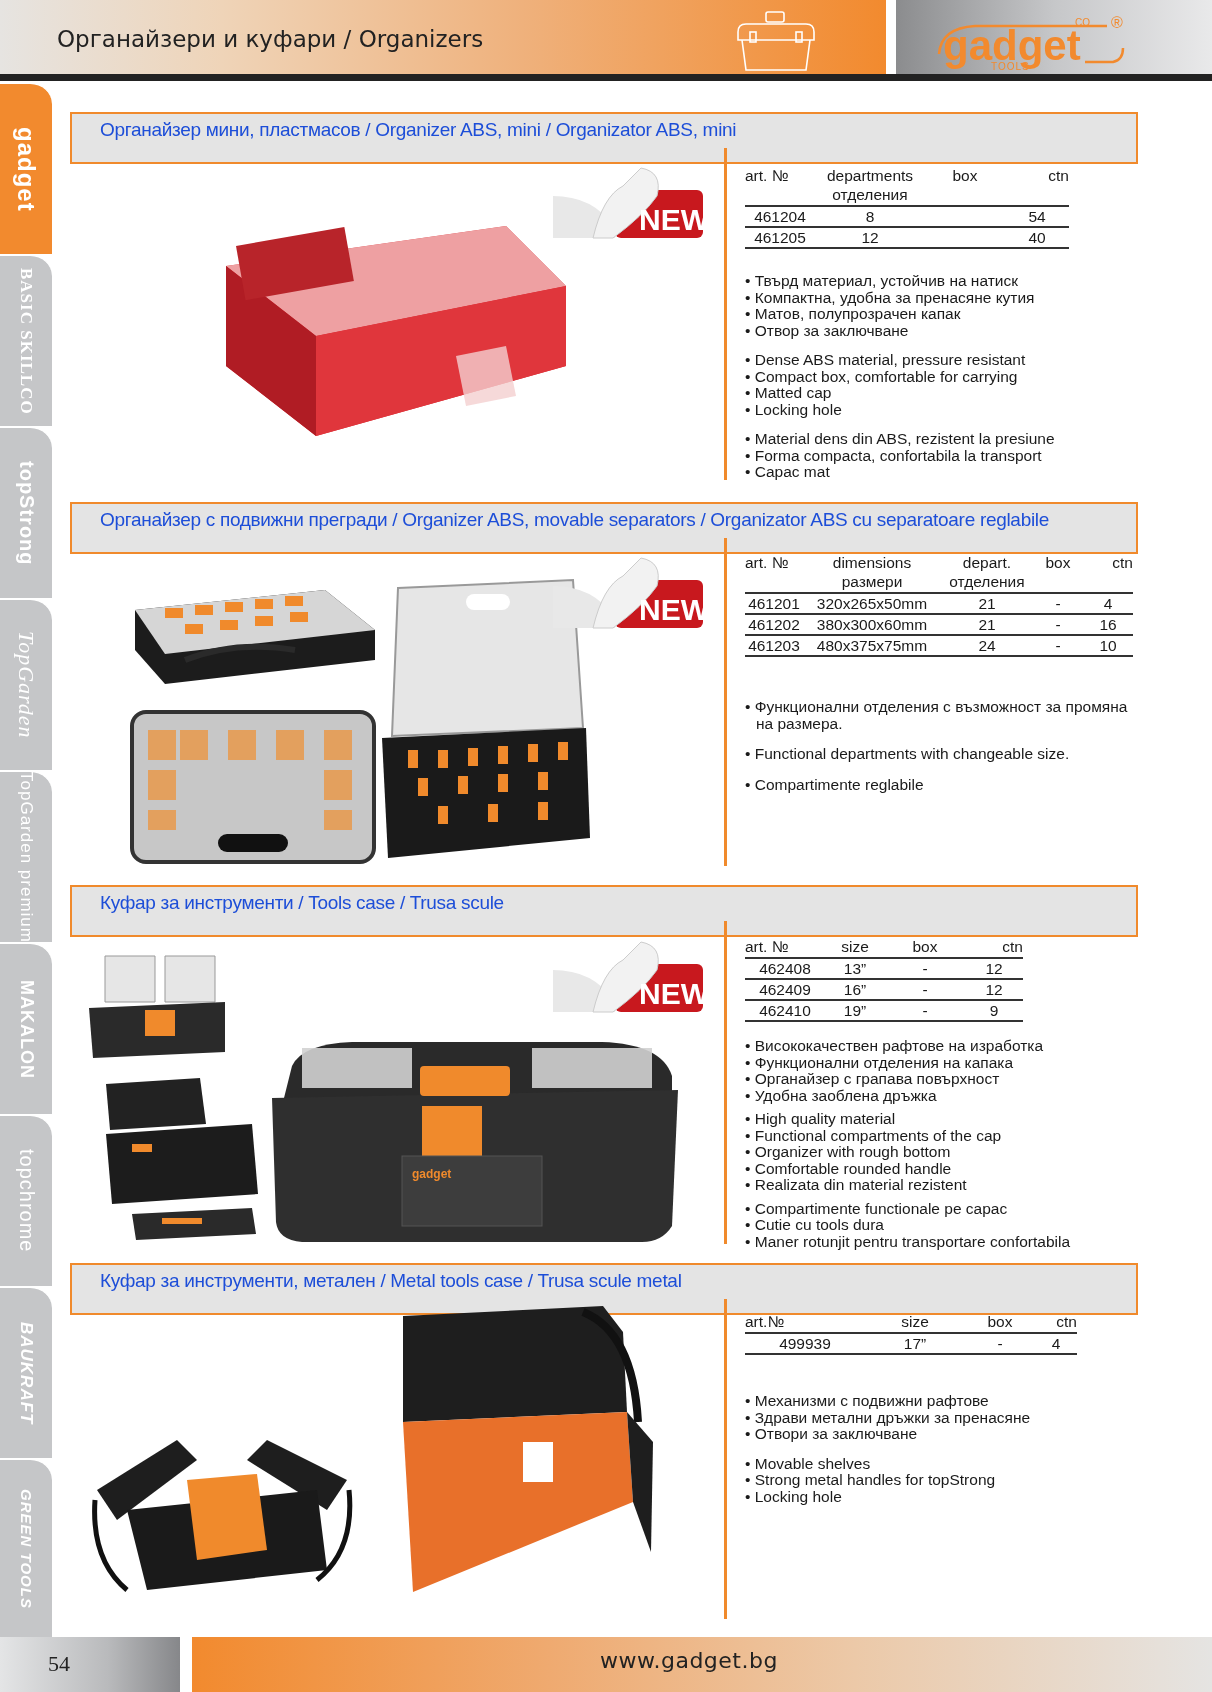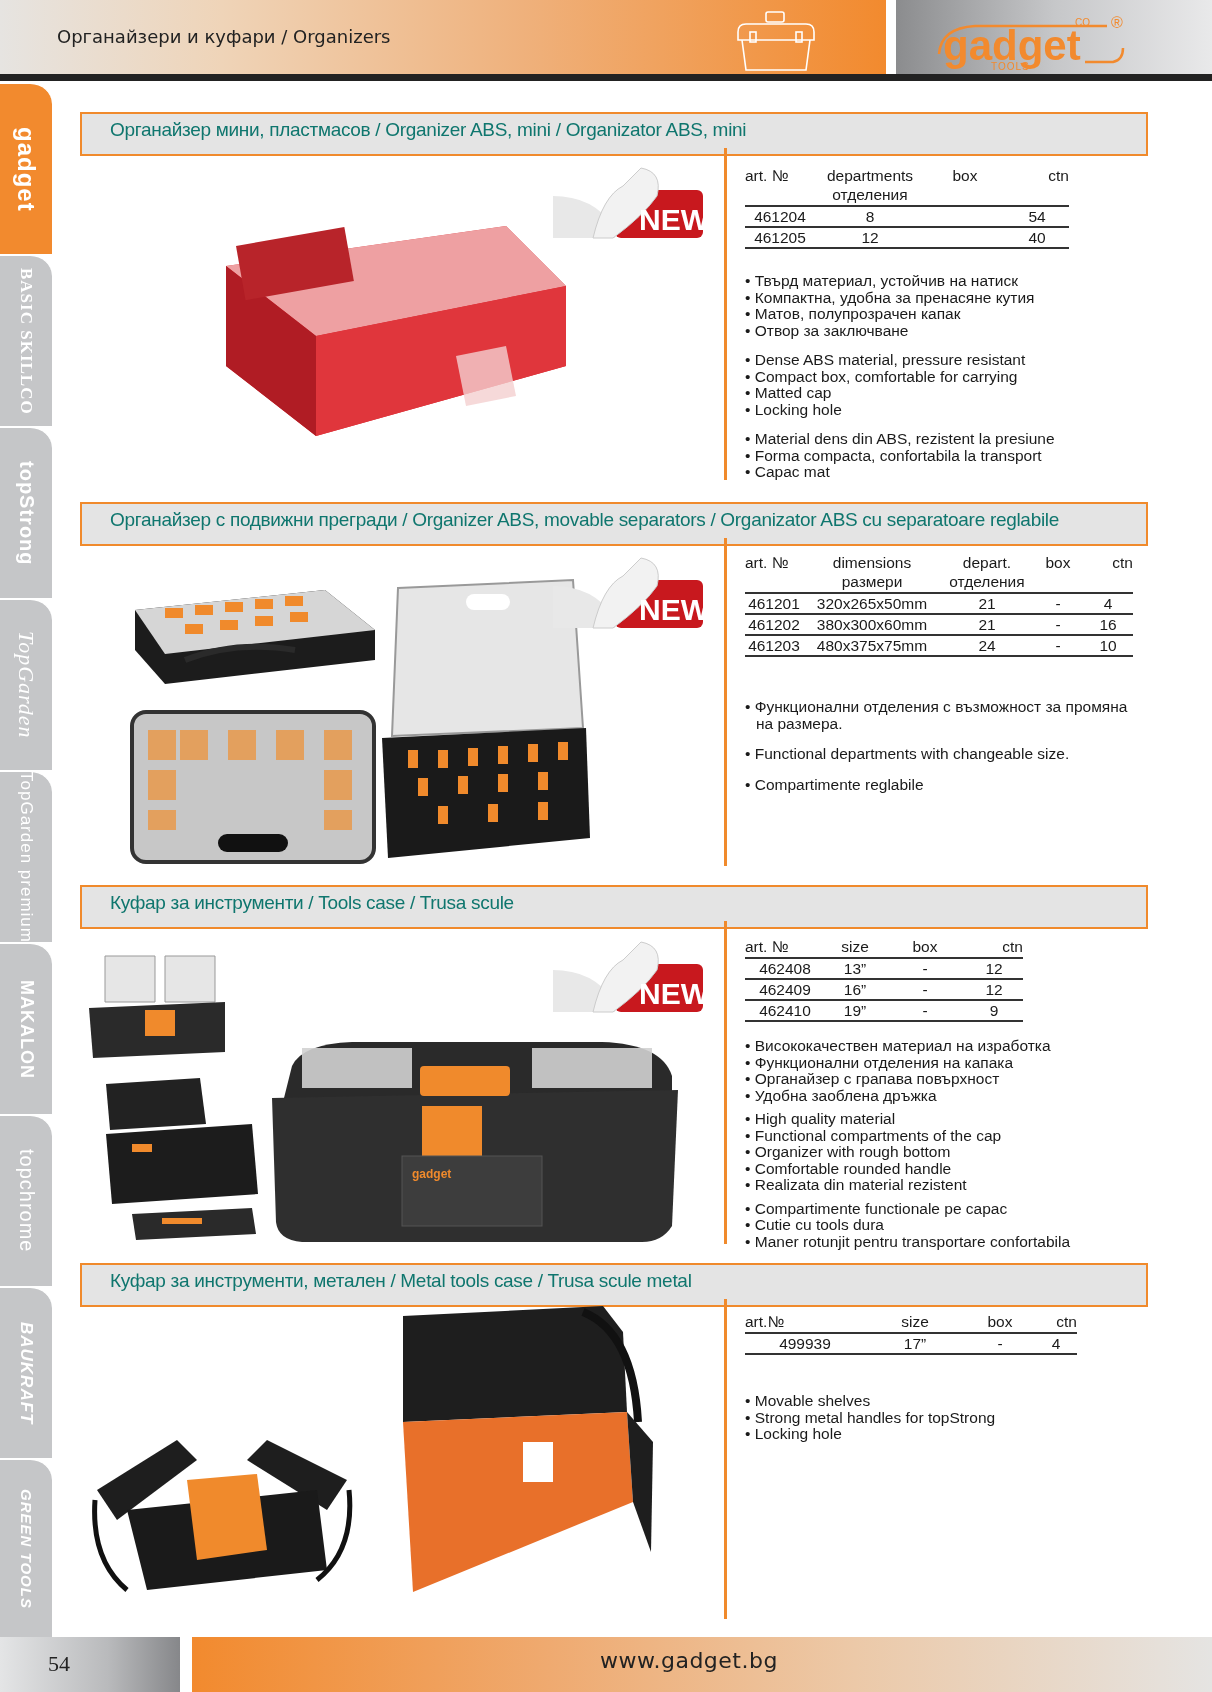--- a/index.html
+++ b/index.html
@@ -1,33 +1,33 @@
 <!DOCTYPE html>
 <html><head>
 <meta charset="utf-8">
 <style>
   * { box-sizing: border-box; margin: 0; padding: 0; }
   body { width: 1212px; height: 1692px; background: #ffffff; font-family: "Liberation Sans", sans-serif; position: relative; overflow: hidden; color: #1a1a1a; }
   .header { position: absolute; left: 0; top: 0; width: 1212px; height: 74px; }
   .header-left { position: absolute; left: 0; top: 0; width: 886px; height: 74px; background: linear-gradient(90deg, #e6e4e1 0%, #efd4b8 25%, #efb07a 60%, #f28a2e 100%); }
   .header-right { position: absolute; left: 896px; top: 0; width: 316px; height: 74px; background: linear-gradient(90deg, #8b8c8e 0%, #c6c7c9 50%, #e9e9ea 100%); }
   .header-bar { position: absolute; left: 0; top: 74px; width: 1212px; height: 7px; background: #222222; }
-  .header-title { position: absolute; left: 57px; top: 26px; font-family: "DejaVu Sans", sans-serif; font-size: 18px; color: #222; }
+  .header-title { position: absolute; left: 57px; top: 26px; font-family: "DejaVu Sans", sans-serif; font-size: 23px; color: #222; }
   .toolbox-icon { position: absolute; left: 734px; top: 10px; width: 84px; height: 62px; }
   .brand-logo { position: absolute; left: 935px; top: 14px; width: 200px; height: 58px; }
 
   .sidebar { position: absolute; left: 0; top: 82px; width: 52px; height: 1555px; }
   .tab { position: absolute; left: 0; width: 52px; height: 172px; background: #c5c6c8; border-radius: 0 22px 0 0; border-top: 2px solid #ffffff; display: flex; align-items: center; justify-content: center; }
   .tab.active { background: #f28a2e; }
   .tab span { writing-mode: vertical-rl; color: #ffffff; font-weight: bold; font-size: 20px; letter-spacing: 1px; white-space: nowrap; }
   .tab.active span { font-size: 24px; }
   .tab .italic { font-family: "Liberation Serif", serif; font-style: italic; font-weight: normal; }
   .tab .light { font-weight: normal; }
 
-  .section-bar { position: absolute; left: 70px; width: 1068px; height: 44px; background: #e4e4e4; border: 2px solid #f08a2c; font-family: "Liberation Sans", sans-serif; font-size: 19px; color: #0f766e; line-height: 32px; padding-left: 28px; white-space: nowrap; overflow: hidden; letter-spacing: -0.3px; margin-left: 10px; }
+  .section-bar { position: absolute; left: 70px; width: 1068px; height: 52px; background: #e4e4e4; border: 2px solid #f08a2c; font-family: "Liberation Sans", sans-serif; font-size: 19px; color: #1d4ed8; line-height: 32px; padding-left: 28px; white-space: nowrap; overflow: hidden; letter-spacing: -0.3px; }
   .divider { position: absolute; left: 724px; width: 3px; background: #f08a2c; }
 
   .specs { position: absolute; font-size: 15.5px; color: #1a1a1a; border-collapse: collapse; }
   .specs th { font-weight: normal; padding: 0; line-height: 19px; vertical-align: top; }
   .specs td { padding: 0; line-height: 19px; border-bottom: 2px solid #333; text-align: center; }
   .specs thead tr { border-bottom: 2px solid #333; }
   .specs thead th { border-bottom: 2px solid #333; padding-bottom: 1px; }
   .l { text-align: left; } .c { text-align: center; } .r { text-align: right; }
 
   .bullets { position: absolute; left: 745px; font-size: 15.5px; line-height: 16.5px; color: #1a1a1a; }
@@ -336,21 +336,21 @@
         <td class="l">462410</td>
         <td class="c">19”</td>
         <td class="c">-</td>
         <td class="r">9</td>
       </tr>
   </tbody>
 </table>
 
 <div class="bullets" style="top:1038px;width:400px">
   <div class="group" style="margin-bottom:7px">
-      <div class="item">Висококачествен материал на изработка</div>
+      <div class="item">Висококачествен рафтове на изработка</div>
       <div class="item">Функционални отделения на капака</div>
       <div class="item">Органайзер с грапава повърхност</div>
       <div class="item">Удобна заоблена дръжка</div>
     </div>
   <div class="group" style="margin-bottom:7px">
       <div class="item">High quality material</div>
       <div class="item">Functional compartments of the cap</div>
       <div class="item">Organizer with rough bottom</div>
       <div class="item">Comfortable rounded handle</div>
       <div class="item">Realizata din material rezistent</div>
@@ -395,20 +395,25 @@
         <td class="l">499939</td>
         <td class="c">17”</td>
         <td class="c">-</td>
         <td class="r">4</td>
       </tr>
   </tbody>
 </table>
 
 <div class="bullets" style="top:1393px;width:380px">
   <div class="group">
+      <div class="item">Механизми с подвижни рафтове</div>
+      <div class="item">Здрави метални дръжки за пренасяне</div>
+      <div class="item">Отвори за заключване</div>
+    </div>
+  <div class="group">
       <div class="item">Movable shelves</div>
       <div class="item">Strong metal handles for topStrong</div>
       <div class="item">Locking hole</div>
     </div>
 </div>
 
 <div class="footer">
   <div class="footer-left"></div>
   <div class="footer-right"></div>
   <div class="page-number">54</div>

